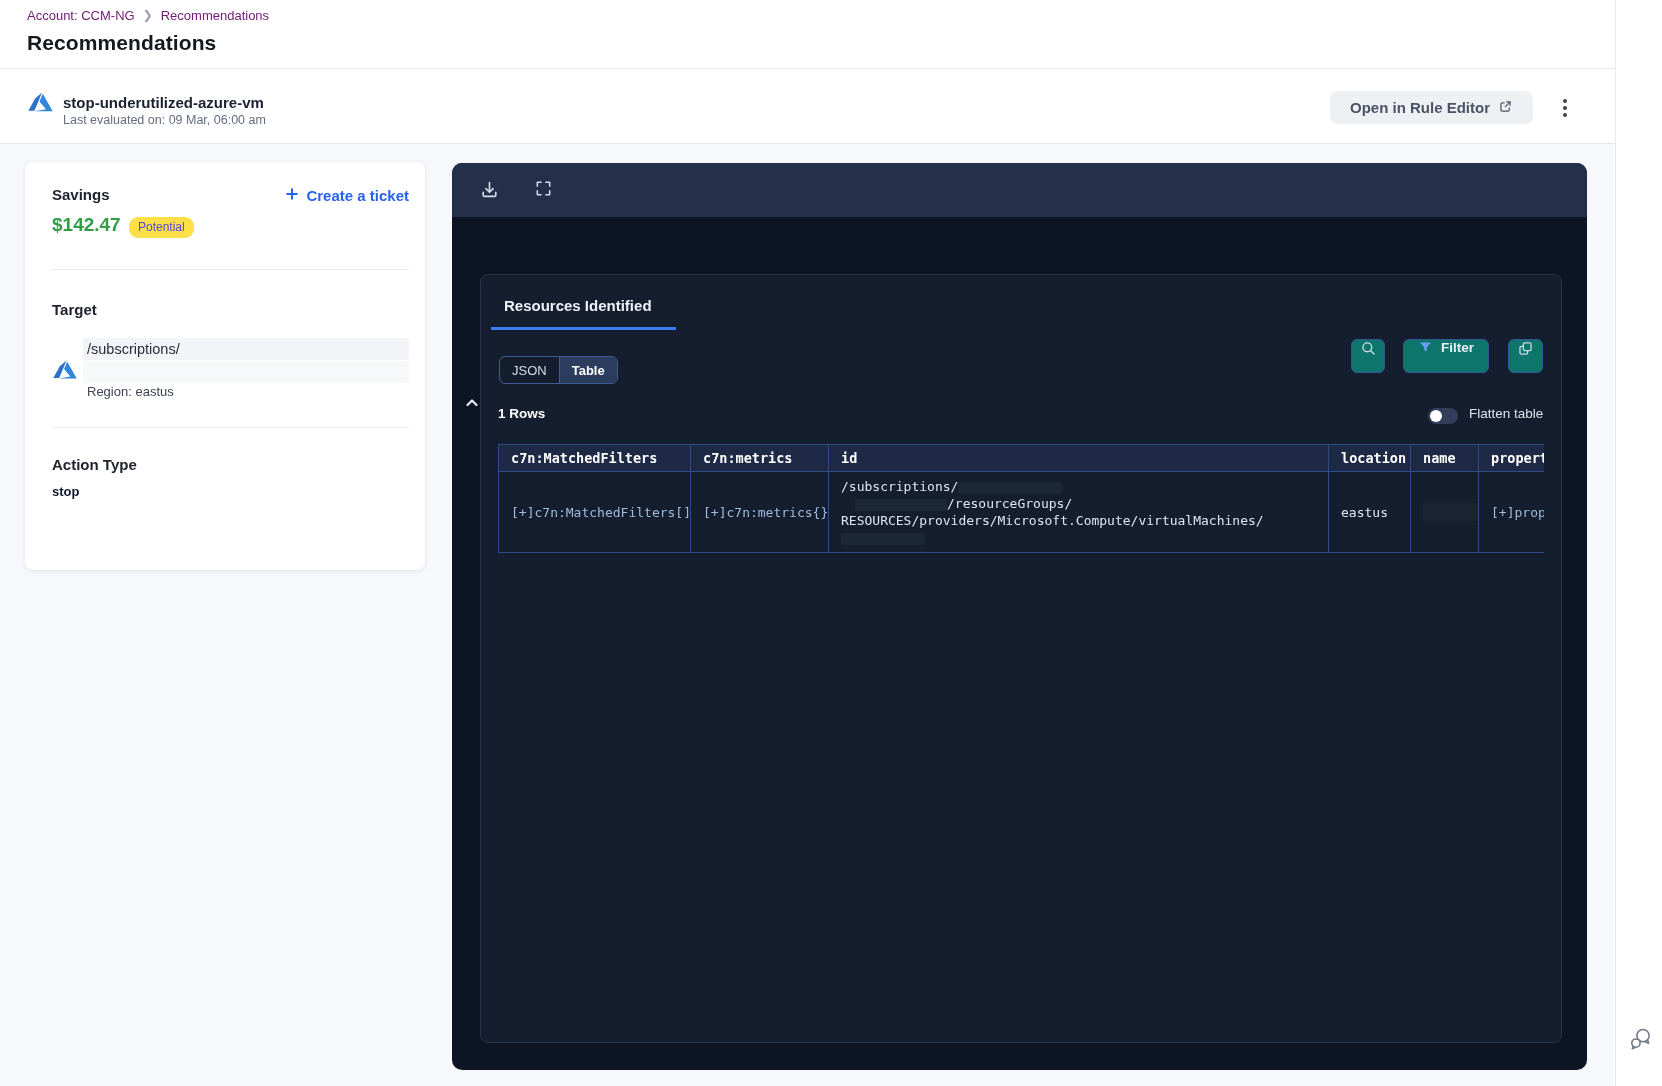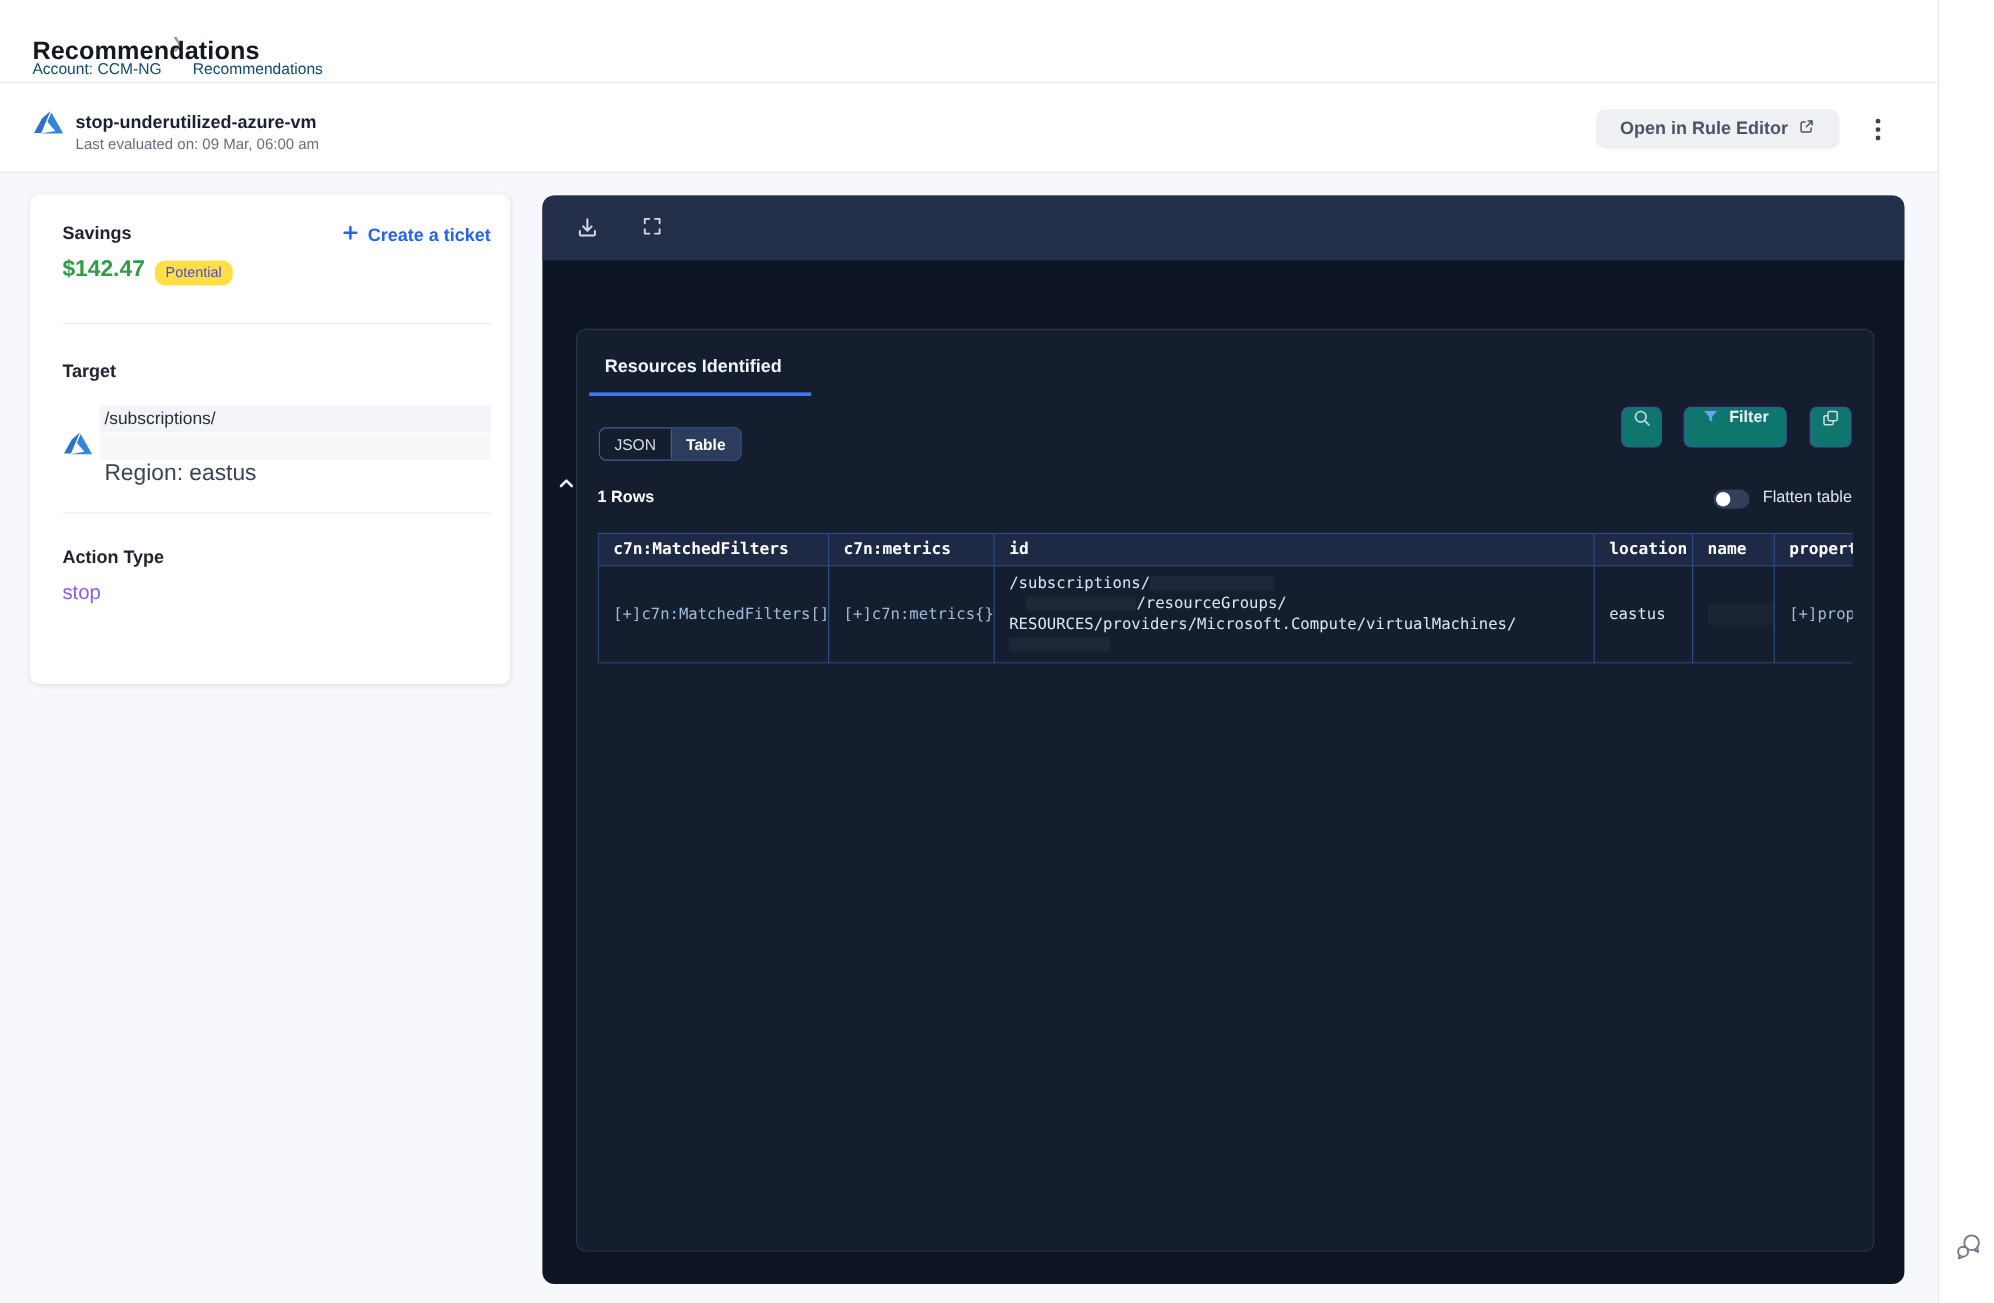--- a/index.html
+++ b/index.html
@@ -7,21 +7,21 @@
   body { font-family:"Liberation Sans","DejaVu Sans",sans-serif; color:#1b2230; }
   #app { position:relative; width:1662px; height:1086px; overflow:hidden; background:#fff; }
   .mono { font-family:"DejaVu Sans Mono","Liberation Mono",monospace; }
 
   
   .main-area { position:absolute; left:0; top:0; width:1615px; height:1086px; background:#f7f8fb; }
   .top-white { position:absolute; left:0; top:0; width:1615px; height:144px; background:#ffffff; }
   .hdiv { position:absolute; left:0; width:1615px; height:1px; background:#e6e8ed; }
 
   .breadcrumb { position:absolute; left:27px; top:8px; font-size:13px; display:flex; align-items:center; gap:8px; }
-  .breadcrumb a { color:#0c4a6e; text-decoration:none; cursor:pointer;margin-top:42px; }
+  .breadcrumb a { color:#701a75; text-decoration:none; cursor:pointer; }
   .crumb-sep { color:#96a0b0; font-size:12px; transform:translateY(-1px); }
   .page-title { position:absolute; left:27px; top:31px; font-size:21px; font-weight:700; color:#14181f; letter-spacing:.1px; }
 
   
   .azure-lg { position:absolute; left:27px; top:89px; width:27px; height:27px; }
   .rule-name { position:absolute; left:63px; top:94px; font-size:15px; font-weight:700; color:#1a2130; }
   .rule-sub { position:absolute; left:63px; top:113px; font-size:12.5px; color:#636d7e; }
   .open-btn { position:absolute; left:1330px; top:91px; width:203px; height:33px; background:#eef0f4; border:none; border-radius:8px;
               color:#4b5466; font-size:15px; font-weight:600; font-family:inherit; display:flex; align-items:center; justify-content:center; gap:8px; cursor:pointer; }
   .kebab { position:absolute; left:1554px; top:93px; width:22px; height:30px; display:flex; flex-direction:column; align-items:center; justify-content:center; gap:3px; cursor:pointer; background:none; border:none; }
@@ -33,23 +33,23 @@
   .savings-label, .target-label, .action-label { position:absolute; left:27px; font-size:15px; font-weight:700; color:#20242e; }
   .savings-label { top:24px; }
   .create-ticket { position:absolute; right:16px; top:25px; color:#2563eb; font-size:15px; font-weight:700; display:flex; align-items:center; gap:7px; background:none; border:none; font-family:inherit; cursor:pointer; }
   .amount { position:absolute; left:27px; top:52px; font-size:19px; font-weight:700; color:#2f9e47; }
   .badge { position:absolute; left:104px; top:55px; background:#fde047; color:#5349d8; font-size:12px; font-weight:500; padding:3px 9px 4px; border-radius:9px; }
   .card-hr { position:absolute; left:27px; width:357px; height:1px; background:#e9ebf0; }
   .target-label { top:139px; }
   .redact-light { position:absolute; background:#f3f4f7; border-radius:2px; }
   .target-path { position:absolute; left:62px; top:179px; font-size:14.5px; color:#272d3a; }
   .azure-sm { position:absolute; left:27px; top:195px; width:26px; height:26px; }
-  .region { position:absolute; left:62px; top:222px; font-size:19px; color:#3c members44; color:#3c4452; }
+  .region { position:absolute; left:62px; top:222px; font-size:13px; color:#3c members44; color:#3c4452; }
   .action-label { top:294px; }
-  .action-value { position:absolute; left:27px; top:322px; font-size:17px; color:#8b5cf6; }
+  .action-value { position:absolute; left:27px; top:322px; font-size:13px; color:#0f172a;font-weight:bold; }
 
   
   .panel { position:absolute; left:452px; top:163px; width:1135px; height:907px; background:#0d1524; border-radius:10px; overflow:hidden; }
   .panel-toolbar { position:absolute; left:0; top:0; width:100%; height:54px; background:#243049; display:flex; align-items:center; gap:32px; padding-left:26px; }
   .tool-btn { background:none; border:none; color:#d4dbe6; width:22px; height:22px; cursor:pointer; padding:0; }
   .collapse-btn { position:absolute; left:12px; top:232px; width:16px; height:16px; background:none; border:none; color:#e6ecf4; cursor:pointer; padding:0; }
   .status-check { position:absolute; left:50px; top:228px; width:19px; height:19px; }
   .panel-rule-name { position:absolute; left:81px; top:229px; font-size:15.5px; font-weight:700; color:#f2f6fb; }
 
   .inner { position:absolute; left:28px; top:111px; width:1082px; height:769px; background:#151e2f; border:1px solid #2a3449; border-radius:8px; }

